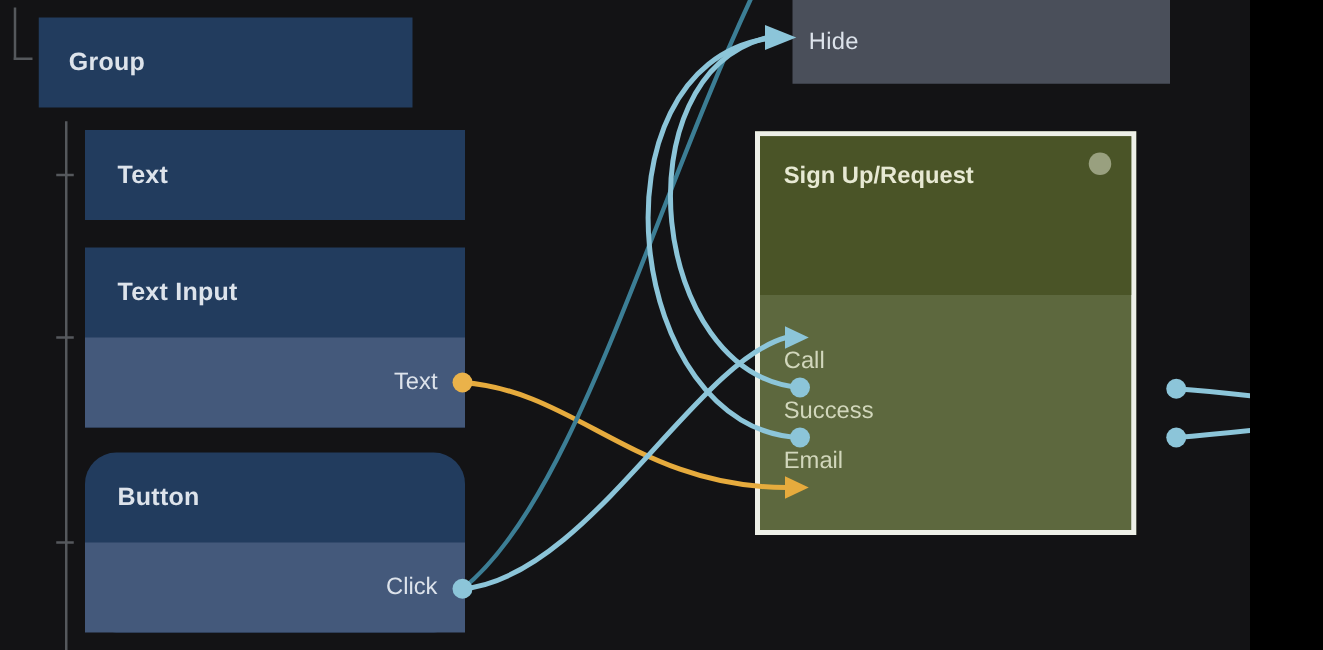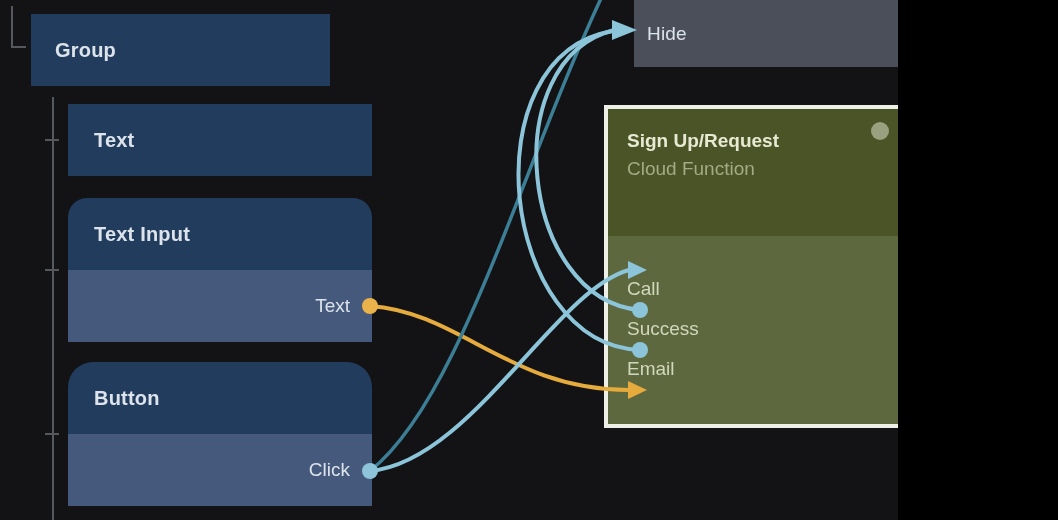--- a/index.html
+++ b/index.html
@@ -17,21 +17,21 @@
     --green-title: #e7e9d3;
     --green-subtitle: #a3aa84;
     --green-port-text: #d2d7bc;
     --tree-line: #55585c;
     --status-dot: #99a07f;
   }
   * { margin: 0; padding: 0; box-sizing: border-box; }
   html, body { background: #000; }
   #canvas {
     position: relative;
-    width: 898px;
+    width: 1000px;
     height: 520px;
     background: var(--bg);
     overflow: hidden;
     font-family: "Liberation Sans", "DejaVu Sans", sans-serif;
   }
 
   
   .tree-line { position: absolute; background: var(--tree-line); }
 
   
@@ -153,21 +153,21 @@
       <span class="node-label">Group</span>
     </div>
   </div>
 
   <div class="node-blue" id="text-node" style="left:68px; top:104px; width:304px; height:72px;">
     <div class="node-title-row">
       <span class="node-label">Text</span>
     </div>
   </div>
 
-  <div class="node-blue" id="text-input-node" style="left:68px; top:198px; width:304px; height:144px;border-radius:19px;">
+  <div class="node-blue" id="text-input-node" style="left:68px; top:198px; width:304px; height:144px;">
     <div class="node-title-row">
       <span class="node-label">Text Input</span>
     </div>
     <div class="port-row-blue">
       <span class="port-label-blue">Text</span>
     </div>
   </div>
 
   <div class="node-blue" id="button-node" style="left:68px; top:362px; width:304px; height:144px;border-radius:25px;">
     <div class="node-title-row">
@@ -178,21 +178,20 @@
     </div>
   </div>
 
   <div id="hide-node">
     <span class="node-label">Hide</span>
   </div>
 
   <div id="cloud-function-node">
     <div id="cf-header">
       <div class="cf-title-line">Sign Up/Request</div>
-      <div id="cf-subtitle">Cloud Function</div>
       <div id="cf-status-dot"></div>
     </div>
     <div id="cf-body">
       <div class="cf-port-row">
         <span class="cf-port-label">Call</span>
       </div>
       <div class="cf-port-row">
         <span class="cf-port-label">Success</span>
       </div>
       <div class="cf-port-row">

